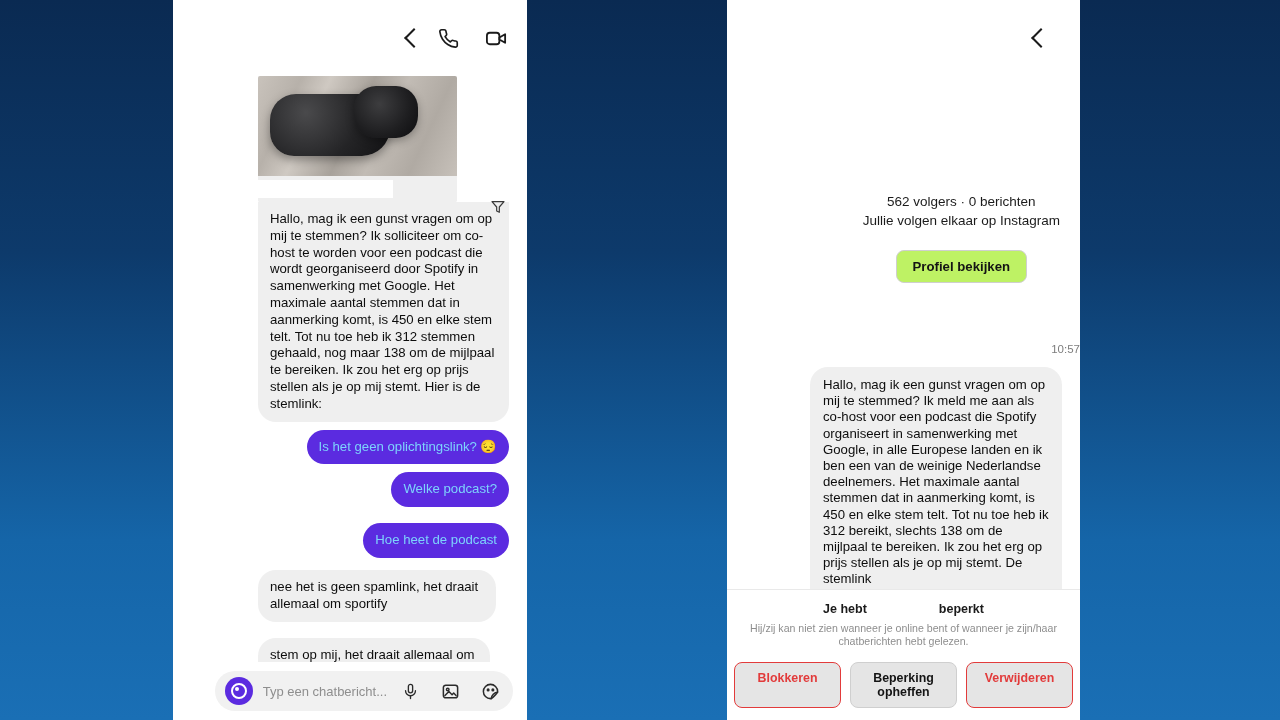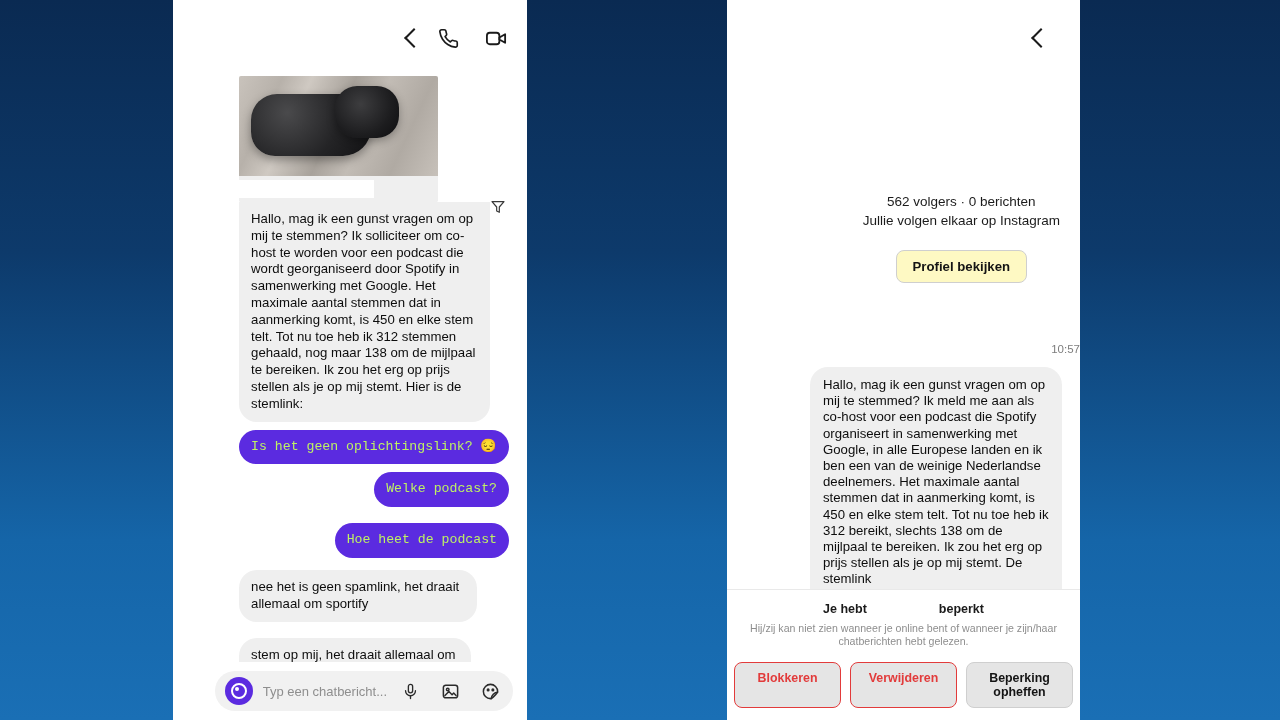--- a/index.html
+++ b/index.html
@@ -170,23 +170,22 @@
   .row.in { justify-content: flex-start; }
   .row.out { justify-content: flex-end; }
   .bubble.in {
     background: #efefef;
     color: #0d0d0d;
     border-radius: 2px 18px 18px 18px;
   }
   .bubble.in.plain { border-radius: 18px; }
   .bubble.out {
     background: #5b2be0;
-    color: #bef264;
+    color: #7dd3fc;
     border-radius: 18px;
-    font-family: Liberation Mono, monospace;
   }
   .bubble.long {
     width: 251px;
     border-radius: 0 0 18px 18px;
     margin-top: 0;
   }
 
   
   .composer {
     flex: 0 0 58px;
@@ -262,21 +261,21 @@
     line-height: 19px;
   }
   .profile-btn {
     margin: 20px auto 0;
     display: inline-block;
     padding: 8px 16px;
     border: 1px solid #cfcfcf;
     border-radius: 8px;
     font-size: 13.2px;
     color: #141414;
-    background: #fef9c3;
+    background: #bef264;
     font-weight: 600;
     cursor: pointer;
   }
   .timestamp {
     text-align: center;
     font-size: 11.5px;
     color: #7d7d7d;
     margin-top: 60px;
   }
   .right-bubble-wrap {
@@ -489,22 +488,22 @@
 
     <div class="restrict">
       <div class="restrict-sep"></div>
       <div class="restrict-head">
         <span>Je hebt</span>
         <span>beperkt</span>
       </div>
       <div class="restrict-sub">Hij/zij kan niet zien wanneer je online bent of wanneer je zijn/haar chatberichten hebt gelezen.</div>
       <div class="restrict-actions">
         <div class="restrict-btn">Blokkeren</div>
+        <div class="restrict-btn neutral">Beperking opheffen</div>
         <div class="restrict-btn">Verwijderen</div>
-        <div class="restrict-btn neutral">Beperking opheffen</div>
       </div>
     </div>
 
   </div>
 
   <div class="bg-right"></div>
 
 </div>
 
 </body></html>

